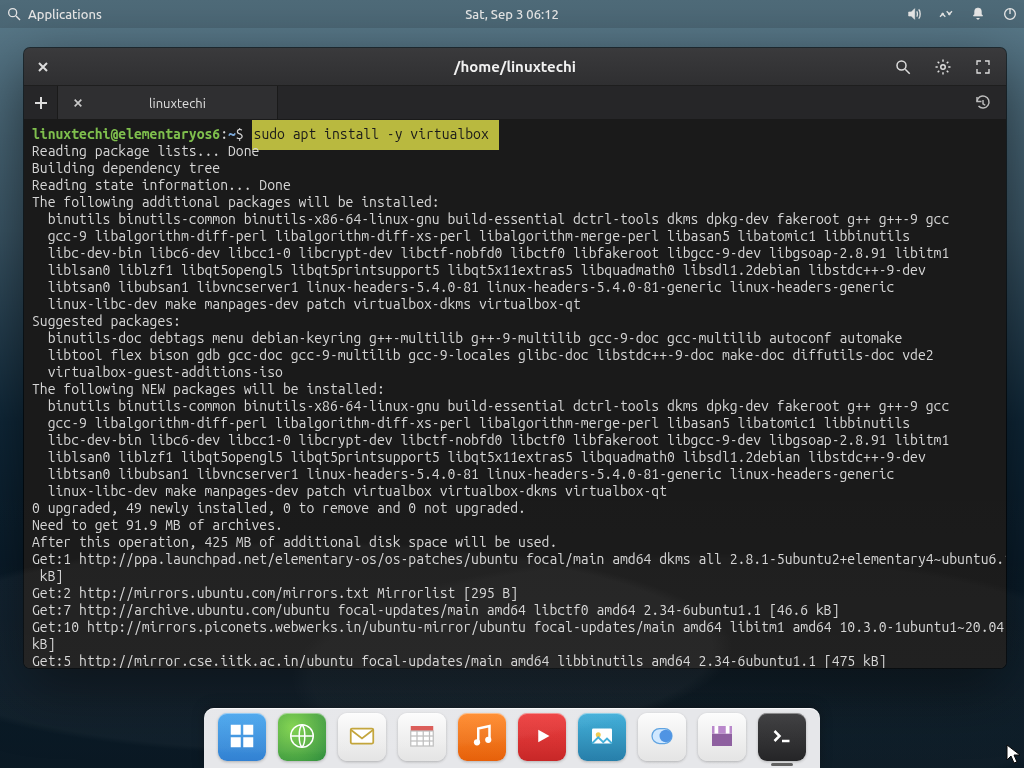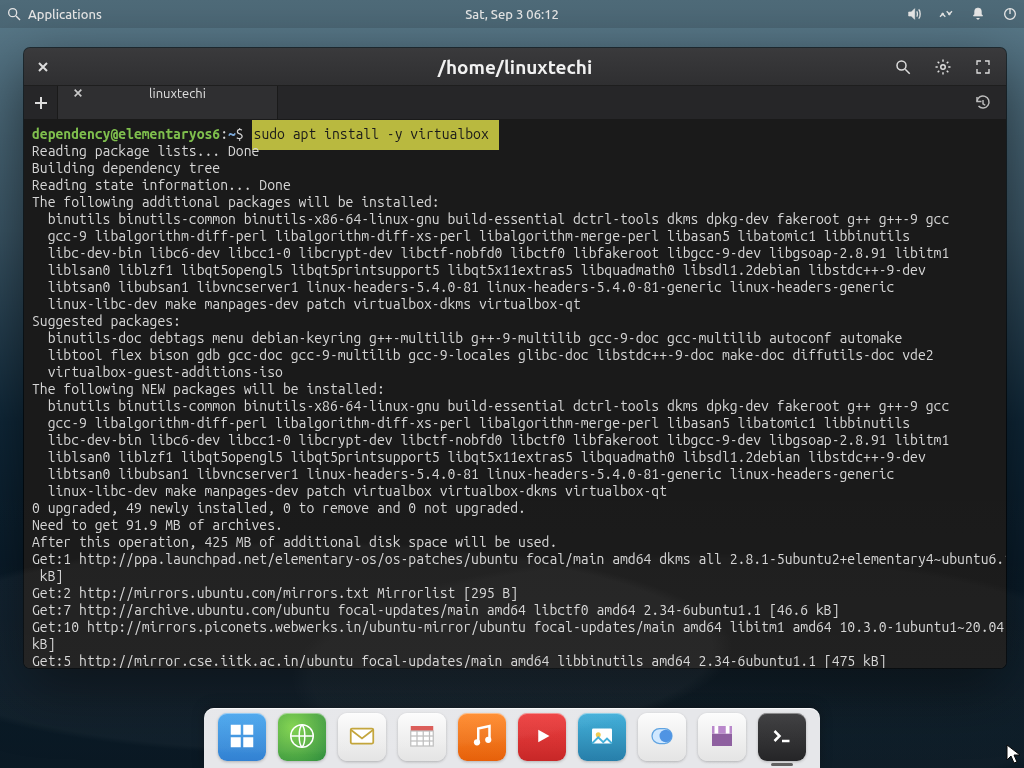--- a/index.html
+++ b/index.html
@@ -40,35 +40,35 @@
   }
   .titlebar {
     height:38px; background:linear-gradient(#3a3a3c,#2f2f31);
     display:flex; align-items:center; position:relative;
     border-bottom:1px solid #1e1e1e;
   }
   .titlebar .close-win {
     width:38px; height:38px; display:flex; align-items:center; justify-content:center; cursor:pointer;
   }
   .titlebar .title {
-    position:absolute; left:0; right:0; text-align:center; font-size:19px; font-weight:600; color:#f1f1f1; pointer-events:none;
+    position:absolute; left:0; right:0; text-align:center; font-size:15px; font-weight:600; color:#f1f1f1; pointer-events:none;
   }
   .titlebar .tools { position:absolute; right:6px; display:flex; gap:6px; }
   .titlebar .tools .btn { width:34px; height:34px; display:flex; align-items:center; justify-content:center; cursor:pointer; border-radius:4px;}
 
   .tabbar {
     height:34px; background:#262628; display:flex; align-items:stretch; position:relative;
     border-bottom:1px solid #1a1a1a;
   }
   .tabbar .newtab {
     width:34px; display:flex; align-items:center; justify-content:center; cursor:pointer;
     border-right:1px solid #1a1a1a;
   }
   .tabbar .tab {
-    display:flex; align-items:flex-start; gap:10px; padding:0 18px 0 12px;
+    display:flex; align-items:center; gap:10px; padding:0 18px 0 12px;
     background:#2f2f31; border-right:1px solid #1a1a1a; font-size:13px;
     min-width:220px; position:relative;
   }
   .tabbar .tab .close-tab { font-size:13px; color:#c9c9c9; cursor:pointer; width:16px; text-align:center;}
   .tabbar .tab .tab-label { flex:1; text-align:center; color:#e0e0e0; }
   .tabbar .history-btn {
     position:absolute; right:6px; top:0; bottom:0; width:34px;
     display:flex; align-items:center; justify-content:center; cursor:pointer;
   }
 
@@ -195,21 +195,21 @@
     </div>
     <div class="history-btn">
       <svg width="18" height="18" viewBox="0 0 24 24">
           <path d="M4 4v6h6" fill="none" stroke="#bbb" stroke-width="2"></path>
           <path d="M4 10a8 8 0 1 1 2 6" fill="none" stroke="#bbb" stroke-width="2"></path>
           <path d="M12 8v5l3 2" fill="none" stroke="#bbb" stroke-width="2"></path>
         </svg>
     </div>
   </div>
 
-  <div class="terminal-body" id="term-body"><span class="prompt-user">dependency@elementaryos6</span>:<span class="prompt-path">~</span><span class="prompt-dollar">$</span> <span class="cmd-hl">sudo apt install -y virtualbox </span>
+  <div class="terminal-body" id="term-body"><span class="prompt-user">linuxtechi@elementaryos6</span>:<span class="prompt-path">~</span><span class="prompt-dollar">$</span> <span class="cmd-hl">sudo apt install -y virtualbox </span>
 Reading package lists... Done
 Building dependency tree
 Reading state information... Done
 The following additional packages will be installed:
   binutils binutils-common binutils-x86-64-linux-gnu build-essential dctrl-tools dkms dpkg-dev fakeroot g++ g++-9 gcc
   gcc-9 libalgorithm-diff-perl libalgorithm-diff-xs-perl libalgorithm-merge-perl libasan5 libatomic1 libbinutils
   libc-dev-bin libc6-dev libcc1-0 libcrypt-dev libctf-nobfd0 libctf0 libfakeroot libgcc-9-dev libgsoap-2.8.91 libitm1
   liblsan0 liblzf1 libqt5opengl5 libqt5printsupport5 libqt5x11extras5 libquadmath0 libsdl1.2debian libstdc++-9-dev
   libtsan0 libubsan1 libvncserver1 linux-headers-5.4.0-81 linux-headers-5.4.0-81-generic linux-headers-generic
   linux-libc-dev make manpages-dev patch virtualbox-dkms virtualbox-qt

